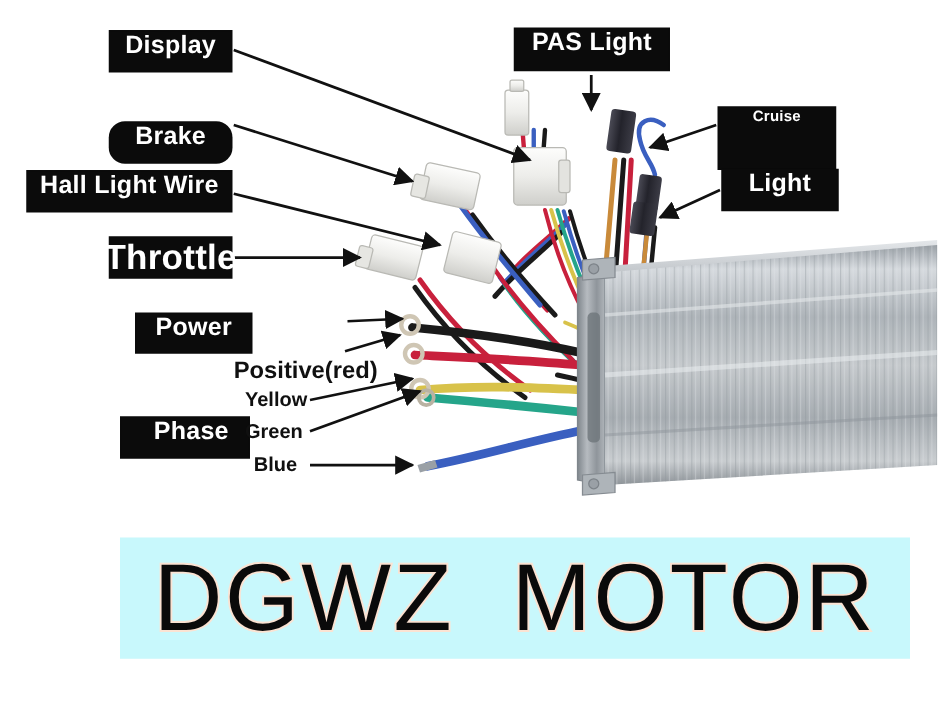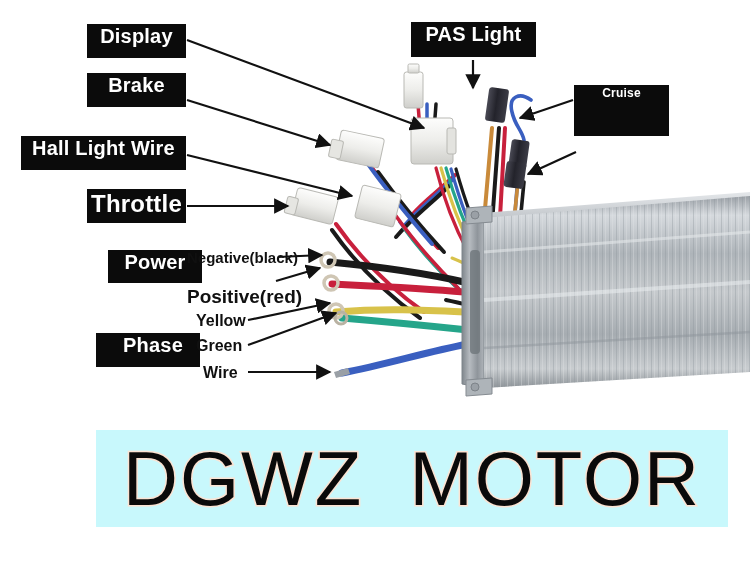--- a/index.html
+++ b/index.html
@@ -218,66 +218,66 @@
       <line x1="248" y1="320" x2="330" y2="303"></line>
       <line x1="248" y1="345" x2="336" y2="313"></line>
       <line x1="248" y1="372" x2="330" y2="372"></line>
     </g>
   </svg>
 
   <div class="chip" style="left:88px;top:25px;width:97px;height:32px;font-size:20px;">
     <span>Display</span>
   </div>
 
-  <div class="chip" style="left:88px;top:74px;width:97px;height:32px;font-size:20px;">
+  <div class="chip" style="left:88px;top:98px;width:97px;height:32px;font-size:20px;border-radius:12px;">
     <span>Brake</span>
   </div>
 
   <div class="chip" style="left:22px;top:137px;width:163px;height:32px;font-size:20px;">
     <span>Hall Light Wire</span>
   </div>
 
-  <div class="chip" style="left:88px;top:190px;width:97px;height:32px;font-size:24px;">
+  <div class="chip" style="left:88px;top:190px;width:97px;height:32px;font-size:28px;">
     <span>Throttle</span>
   </div>
 
   <div class="chip" style="left:93px;top:251px;width:92px;height:31px;font-size:20px;margin-left:16px;">
     <span>Power</span>
   </div>
 
   <div class="chip" style="left:97px;top:334px;width:92px;height:32px;font-size:20px;padding-left:10px;">
     <span>Phase</span>
   </div>
 
   <div class="chip" style="left:412px;top:23px;width:123px;height:33px;font-size:20px;">
     <span>PAS Light</span>
   </div>
 
   <div class="chip" style="left:575px;top:86px;width:93px;height:49px;font-size:12px;">
     <span>Cruise</span>
   </div>
 
-
-  <div class="sublabel" style="left:187px;top:249px;font-size:15px;">
-    <span>Negative(black)</span>
-  </div>
+  <div class="chip" style="left:578px;top:136px;width:92px;height:32px;font-size:20px;">
+    <span>Light</span>
+  </div>
+
 
   <div class="sublabel" style="left:187px;top:272px;font-size:19px;margin-top:14px;">
     <span>Positive(red)</span>
   </div>
 
   <div class="sublabel" style="left:196px;top:312px;font-size:16px;">
     <span>Yellow</span>
   </div>
 
   <div class="sublabel" style="left:196px;top:337px;font-size:16px;">
     <span>Green</span>
   </div>
 
   <div class="sublabel" style="left:203px;top:364px;font-size:16px;">
-    <span>Wire</span>
+    <span>Blue</span>
   </div>
 
   <div id="banner">
     <span id="banner-text">DGWZ  MOTOR</span>
   </div>
 
 </div>
 
 </body></html>

